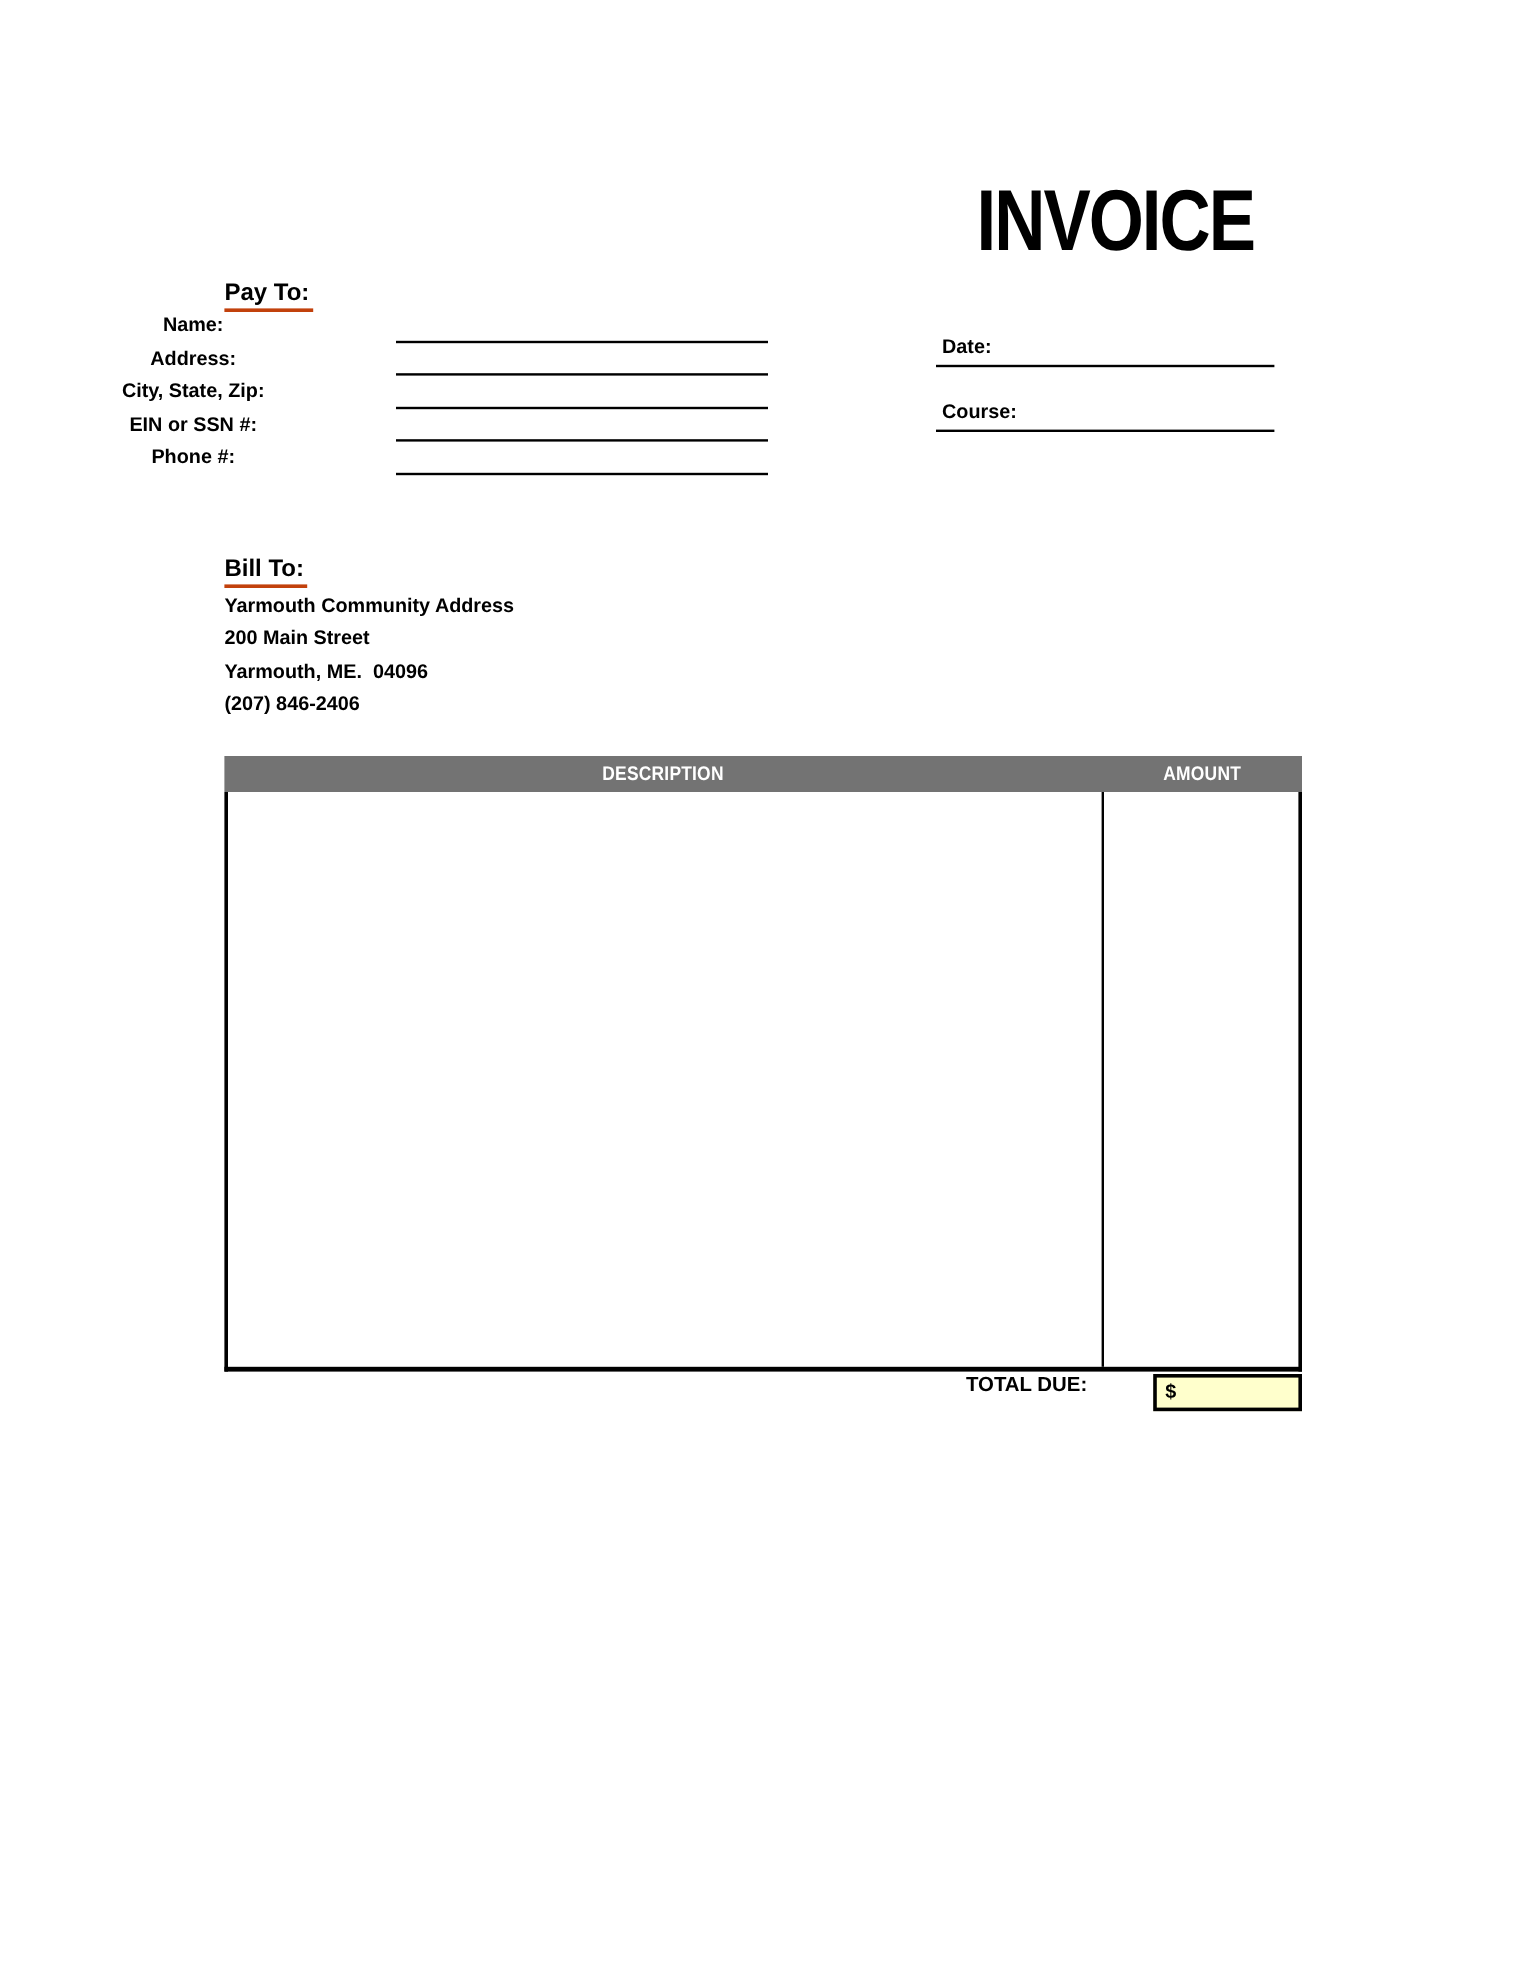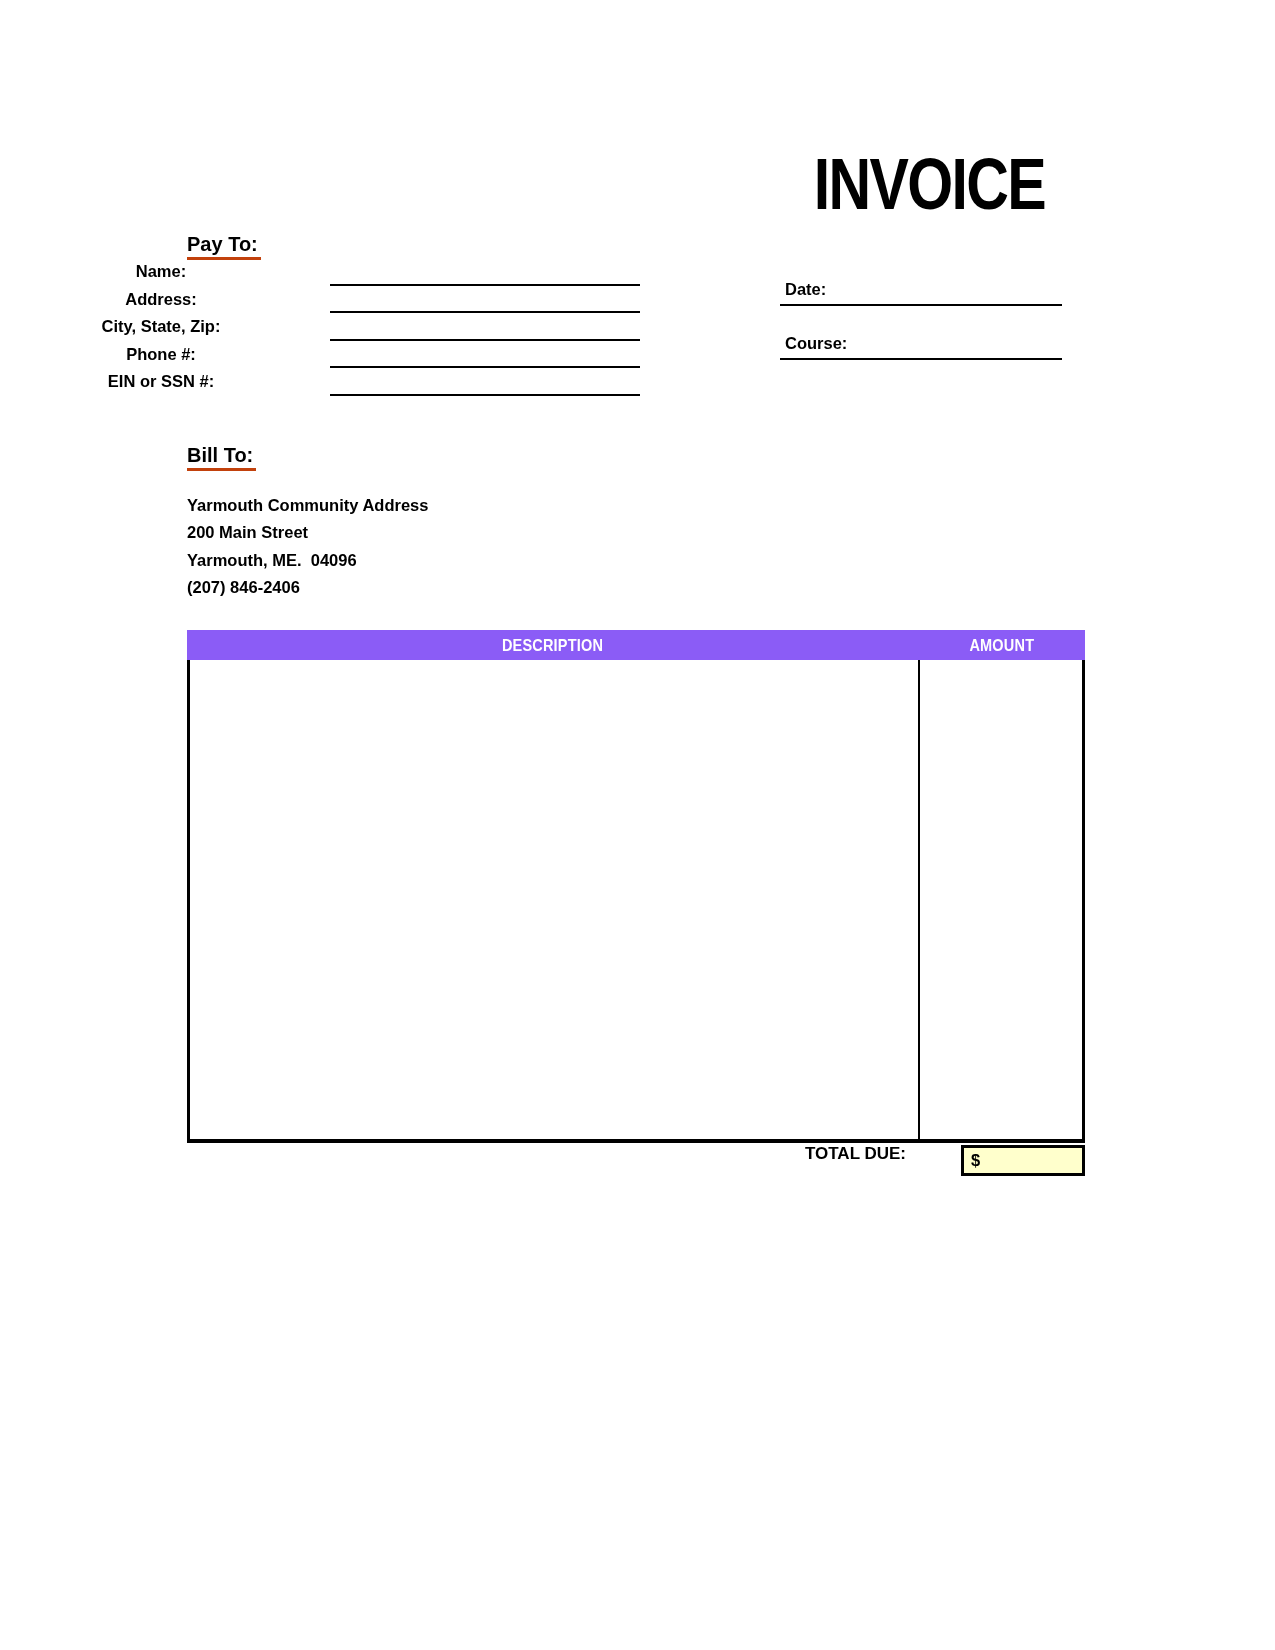--- a/index.html
+++ b/index.html
@@ -20,36 +20,36 @@
     white-space:nowrap;
   }
   
   .heading{
     position:absolute;display:inline-block;
     font-size:20px;line-height:1;
     border-bottom:3px solid #c2410c;
     padding:0 3px 3px 0;
   }
   .pay-to-heading{left:187px;top:234px;}
-  .bill-to-heading{left:187px;top:445px;}
+  .bill-to-heading{left:187px;top:464px;}
   
   .pay-fields{position:absolute;left:0;top:258px;}
   .prow{display:flex;align-items:flex-end;height:27.6px;}
   .plbl{width:322px;text-align:center;font-size:16.5px;line-height:1;padding-bottom:6px;white-space:pre;}
   .pline{width:310px;margin-left:8px;align-self:stretch;border-bottom:2.8px solid #000;}
   
   .meta-fields{position:absolute;left:780px;top:276px;width:282px;}
   .mrow{height:27.6px;border-bottom:2.8px solid #000;margin-bottom:24.7px;display:flex;align-items:flex-end;}
   .mlbl{font-size:16.5px;line-height:1;padding:0 0 6px 5px;}
   
   .bill-lines{position:absolute;left:187px;top:492px;font-size:16.5px;line-height:27.4px;}
   .bill-line{white-space:pre-wrap;}
   
   .items-table{position:absolute;left:187px;top:630px;width:898px;}
-  .thead{display:flex;align-items:center;background:#8b5cf6;color:#ffffff;height:30px;font-size:16.5px;}
+  .thead{display:flex;align-items:center;background:#737373;color:#ffffff;height:30px;font-size:16.5px;}
   .th-desc{width:731px;text-align:center;}
   .th-amt{flex:1;text-align:center;}
   .th-inner{display:inline-block;transform:scaleX(0.88);letter-spacing:0.2px;}
   .tbody{display:flex;height:483px;box-sizing:border-box;background:#ffffff;
          border-left:3px solid #000;border-right:3px solid #000;border-bottom:4px solid #000;}
   .td-desc{width:728px;border-right:2.8px solid #000;}
   .td-amt{flex:1;}
   
   .total-row{position:absolute;left:187px;top:1145px;width:898px;display:flex;align-items:flex-start;gap:43px;}
   .total-label{width:719px;text-align:right;font-size:17px;line-height:1;}
@@ -75,25 +75,25 @@
     </div>
     <div class="prow">
       <div class="plbl">Address:</div>
       <div class="pline"></div>
     </div>
     <div class="prow">
       <div class="plbl">City, State, Zip:</div>
       <div class="pline"></div>
     </div>
     <div class="prow">
-      <div class="plbl">Phone #:</div>
+      <div class="plbl">EIN or SSN #:</div>
       <div class="pline"></div>
     </div>
     <div class="prow">
-      <div class="plbl">EIN or SSN #:</div>
+      <div class="plbl">Phone #:</div>
       <div class="pline"></div>
     </div>
   </div>
 
   <div class="meta-fields">
     <div class="mrow">
       <span class="mlbl">Date:</span>
     </div>
     <div class="mrow">
       <span class="mlbl">Course:</span>

